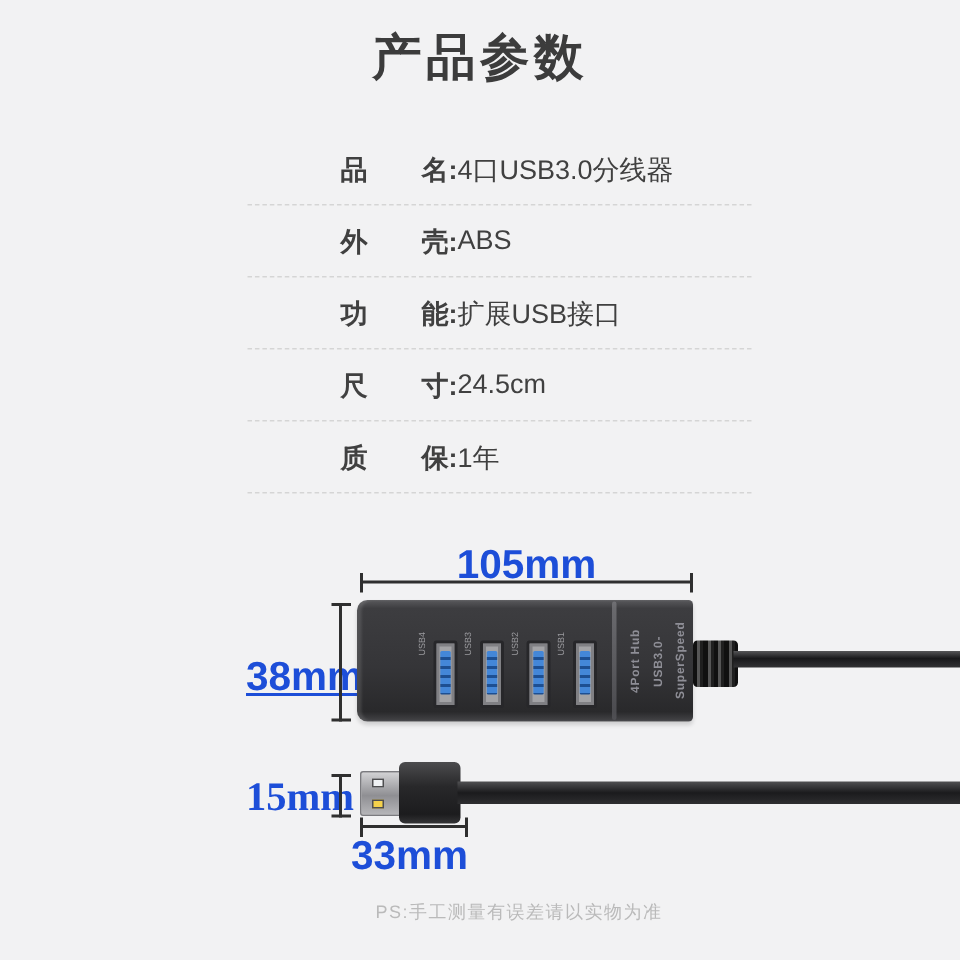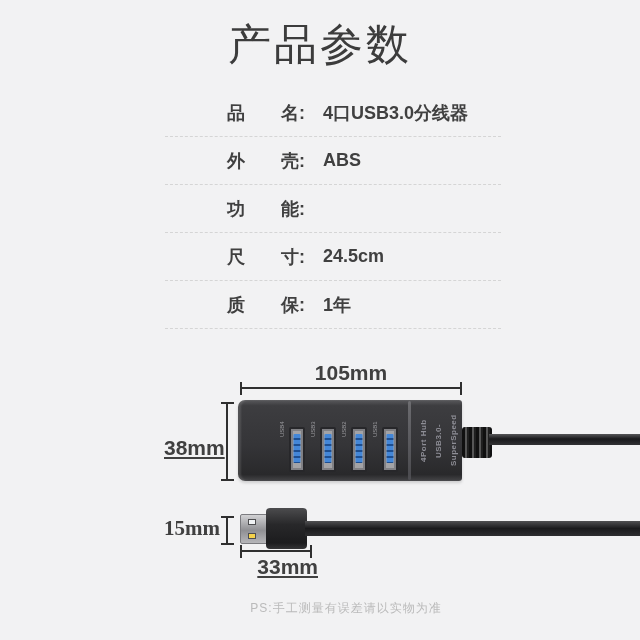--- a/index.html
+++ b/index.html
@@ -7,36 +7,36 @@
   body {
     width: 640px; height: 640px; position: relative; overflow: hidden;
     background: #f2f2f3;
     font-family: "Liberation Sans", "DejaVu Sans", sans-serif;
     color: #3e3e3e;
   }
 
   
   .page-title {
     position: absolute; top: 16px; left: 0; right: 0;
-    text-align: center; font-size: 43px; font-weight: 400;
+    text-align: center; font-size: 33px; font-weight: 700;
     color: #3c3c3c; letter-spacing: 3px;
   }
 
   
   .spec-table { position: absolute; left: 165px; top: 89px; width: 336px; }
   .spec-row {
     height: 48px; display: flex; align-items: center;
     border-bottom: 1px dashed #d5d5d5;
     font-size: 18px; font-weight: 600; color: #404040;
   }
   .spec-label { width: 78px; margin-left: 62px; display: flex; justify-content: space-between; }
-  .spec-value { margin-left: 18px; font-weight: 700; }
-
-  
-  .dim-text { position: absolute; font-size: 21px; font-weight: 600; color: #404040; }
+  .spec-value { margin-left: 0; font-weight: 400; }
+
+  
+  .dim-text { position: absolute; font-size: 27px; font-weight: 600; color: #1d4ed8; }
   .hdim { position: absolute; height: 0; border-top: 2px solid #2f2f2f; }
   .hdim::before, .hdim::after {
     content: ""; position: absolute; top: -7px; width: 2px; height: 13px; background: #2f2f2f;
   }
   .hdim::before { left: 0; } .hdim::after { right: 0; }
   .vdim { position: absolute; width: 0; border-left: 2px solid #2f2f2f; }
   .vdim::before, .vdim::after {
     content: ""; position: absolute; left: -7px; height: 2px; width: 13px; background: #2f2f2f;
   }
   .vdim::before { top: 0; } .vdim::after { bottom: 0; }
@@ -127,20 +127,21 @@
         <span>外</span>
         <span><span>壳</span><span>:</span></span>
       </div>
     <div class="spec-value">ABS</div>
   </div>
   <div class="spec-row">
     <div class="spec-label">
         <span>功</span>
         <span><span>能</span><span>:</span></span>
       </div>
+    <div class="spec-value">扩展USB接口</div>
   </div>
   <div class="spec-row">
     <div class="spec-label">
         <span>尺</span>
         <span><span>寸</span><span>:</span></span>
       </div>
     <div class="spec-value">24.5cm</div>
   </div>
   <div class="spec-row">
     <div class="spec-label">
@@ -187,15 +188,15 @@
 <div class="vdim" style="left:226px;top:516px;height:29px;"></div>
 
 <div class="plug-metal">
   <div class="plug-contact top"></div>
   <div class="plug-contact bottom"></div>
 </div>
 <div class="plug-body"></div>
 <div class="cable-bottom"></div>
 
 <div class="hdim" style="top:550px;left:240px;width:72px;"></div>
-<div class="dim-text" style="top:555px;left:234px;width:84px;text-align:right;text-decoration:underline;">33mm</div>
+<div class="dim-text" style="top:555px;left:234px;width:84px;text-align:left;">33mm</div>
 
 <div class="ps-note">PS:手工测量有误差请以实物为准</div>
 
 </body></html>

